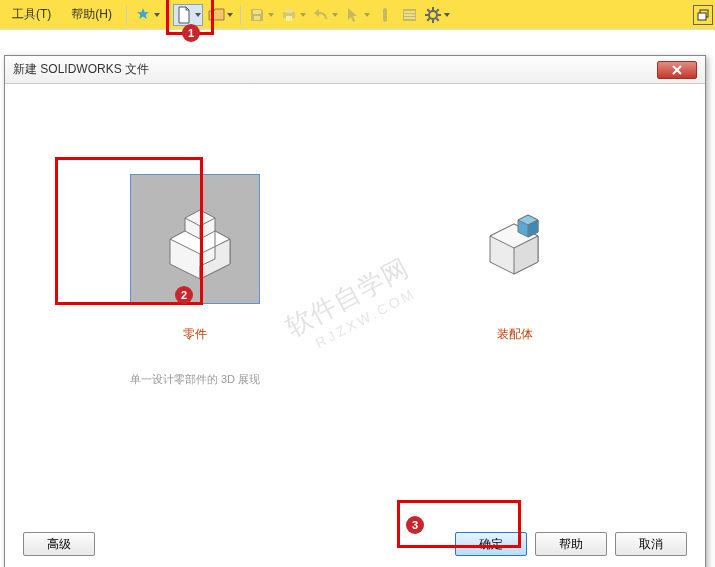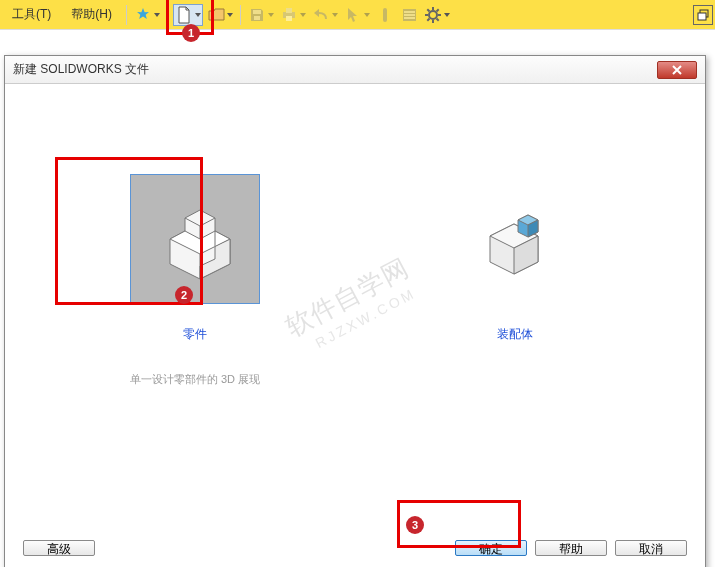--- a/index.html
+++ b/index.html
@@ -124,37 +124,37 @@
   display: flex;
   align-items: center;
   justify-content: center;
 }
 .opt.selected .opt-iconbox {
   background: #b8b8b8;
   border: 1px solid #5a94d6;
 }
 .opt-title {
   font-size: 12px;
-  color: #1d4ed8;
+  color: #c2410c;
   margin-bottom: 28px;
 }
 .opt-desc {
   font-size: 11px;
   color: #999;
   line-height: 1.5;
 }
 .btn-row {
   margin-top: auto;
   padding: 14px 18px 18px;
   display: flex;
   align-items: center;
 }
 .btn {
   min-width: 72px;
-  height: 16px;
+  height: 24px;
   padding: 0 16px;
   border: 1px solid #8a8a8a;
   background: linear-gradient(#fdfdfd,#e8e8e8);
   font-size: 12px;
   cursor: pointer;
   border-radius: 2px;
   margin-left: 8px;
 }
 .btn.primary {
   border: 1px solid #2a78c3;

